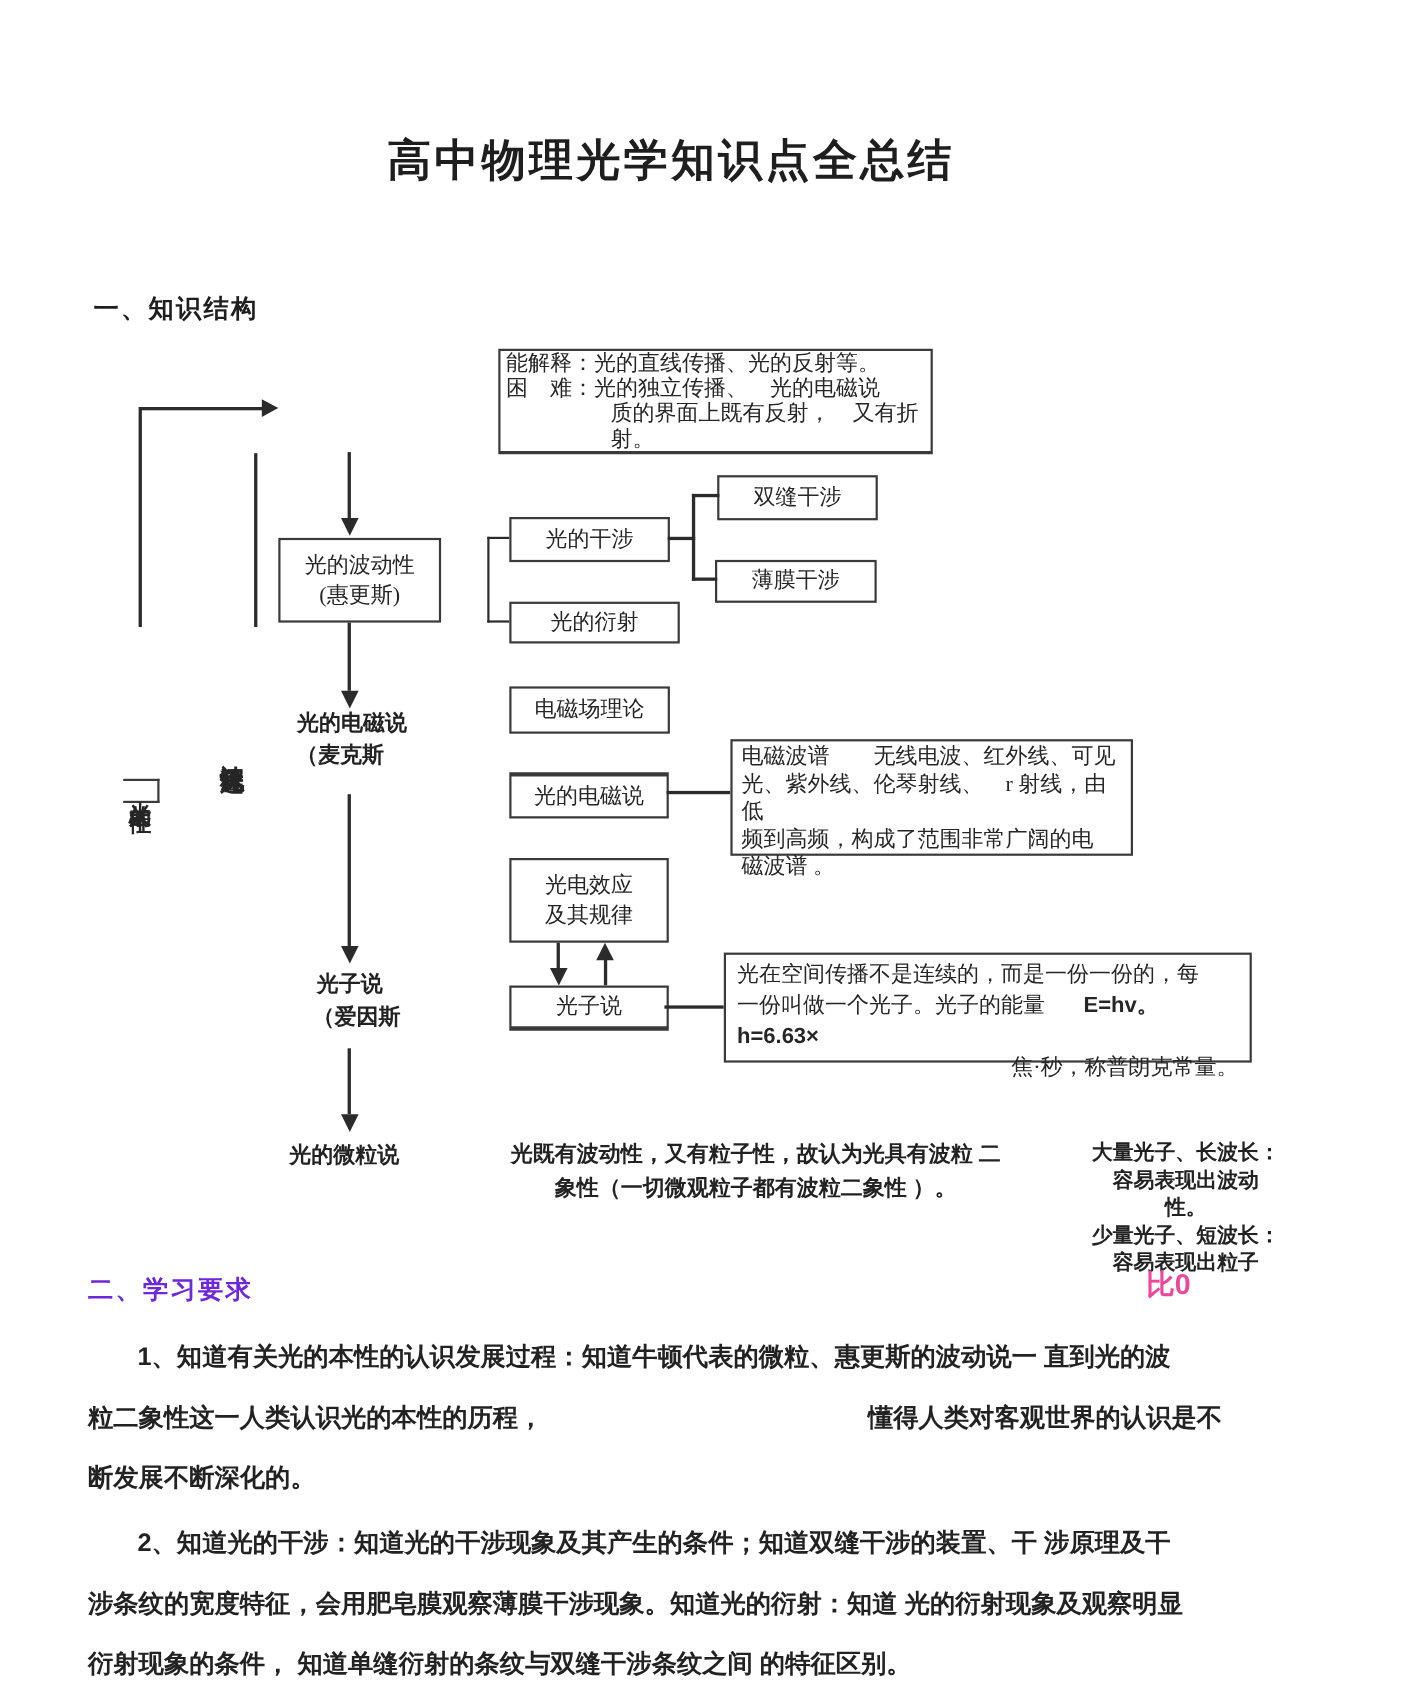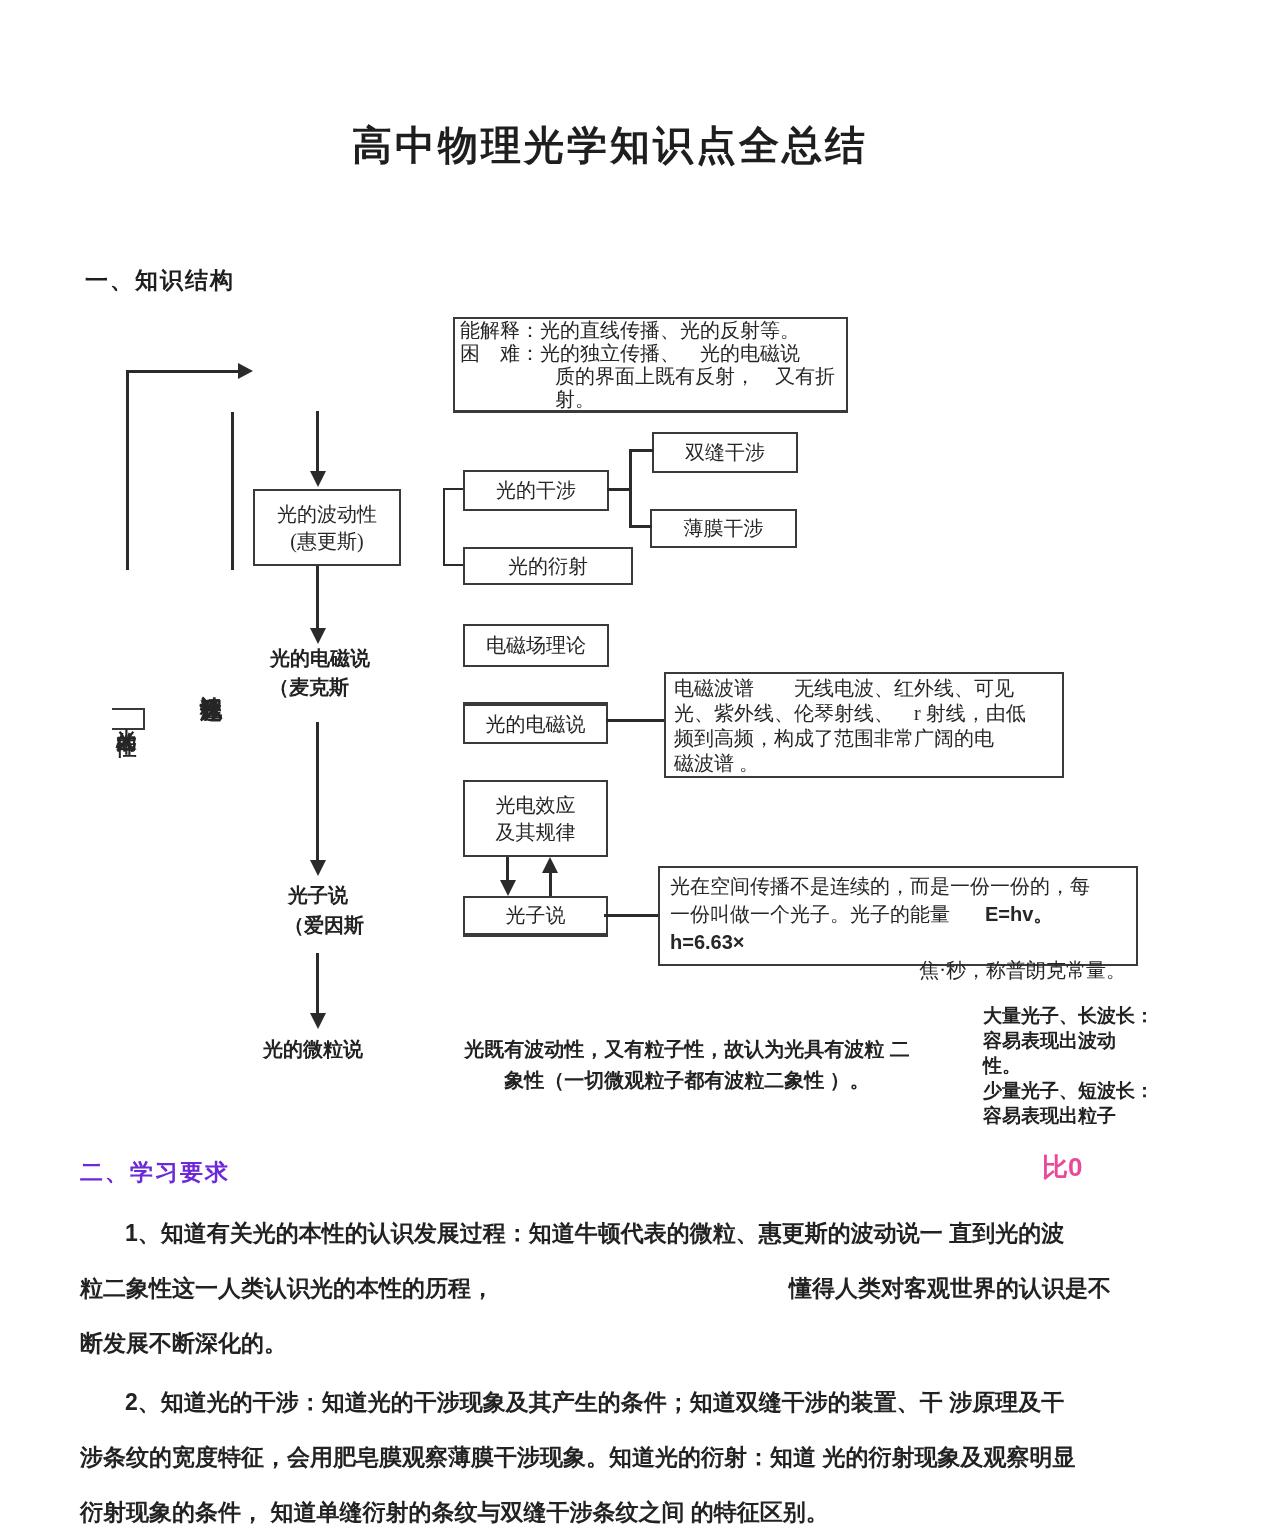--- a/index.html
+++ b/index.html
@@ -75,21 +75,21 @@
 
     <div class="fbox" style="left:652px; top:132px; width:146px; height:41px;">
       <div>双缝干涉</div>
     </div>
     <div class="fbox" style="left:463px; top:170px; width:146px; height:41px;">
       <div>光的干涉</div>
     </div>
     <div class="fbox" style="left:650px; top:209px; width:147px; height:39px;">
       <div>薄膜干涉</div>
     </div>
-    <div class="fbox" style="left:463px; top:247px; width:170px; height:38px;text-align:right;">
+    <div class="fbox" style="left:463px; top:247px; width:155px; height:38px;text-align:right;">
       <div>光的衍射</div>
     </div>
 
     <div class="sline" style="left:443px; top:188px; width:2px; height:78px;"></div>
     <div class="sline" style="left:443px; top:188px; width:20px; height:2px;"></div>
     <div class="sline" style="left:443px; top:264px; width:20px; height:2px;"></div>
 
     <div class="sline" style="left:607px; top:188px; width:25px; height:3px;"></div>
     <div class="sline" style="left:629px; top:149px; width:3px; height:79px;"></div>
     <div class="sline" style="left:629px; top:149px; width:25px; height:3px;"></div>
@@ -110,21 +110,21 @@
     <div class="fbox" style="left:463px; top:324px; width:146px; height:43px;">
       <div>电磁场理论</div>
     </div>
 
     <div class="fbox" style="left:463px; top:402px; width:145px; height:42px; border-top-width:4px;">
       <div>光的电磁说</div>
     </div>
 
     <div class="sline" style="left:606px; top:419px; width:58px; height:3px;"></div>
 
-    <div class="tbox" style="left:664px; top:372px; width:400px; height:106px; line-height:25px; padding:2px 8px;">
+    <div class="tbox" style="left:664px; top:372px; width:366px; height:106px; line-height:25px; padding:2px 8px;">
       <div>电磁波谱　　无线电波、红外线、可见</div>
       <div>光、紫外线、伦琴射线、　r 射线，由低</div>
       <div>频到高频，构成了范围非常广阔的电</div>
       <div>磁波谱 。</div>
     </div>
 
     <div class="fbox" style="left:463px; top:480px; width:145px; height:77px;">
       <div>光电效应</div>
       <div>及其规律</div>
     </div>
@@ -159,21 +159,21 @@
     <div class="sline" style="left:316px; top:653px; width:3px; height:60px;"></div>
     <div class="arr-down" style="left:310px; top:713px;"></div>
 
     <div class="blabel" style="left:263px; top:736px;">光的微粒说</div>
 
     <div class="blabel" style="left:448px; top:734px; width:478px; text-align:center; line-height:31px;">
       <div>光既有波动性，又有粒子性，故认为光具有波粒 二</div>
       <div>象性（一切微观粒子都有波粒二象性 ）。</div>
     </div>
 
-    <div class="blabel" style="left:983px; top:703px; width:190px; font-size:19px; line-height:25px;">
+    <div class="blabel" style="left:983px; top:736px; width:190px; text-align:center; font-size:19px; line-height:25px;">
       <div>大量光子、长波长：</div>
       <div>容易表现出波动</div>
       <div>性。</div>
       <div>少量光子、短波长：</div>
       <div>容易表现出粒子</div>
     </div>
   </div>
 
   <div class="abs" style="left:80px; top:1157px; font-size:23px; font-weight:700; letter-spacing:2px; color:#6d28d9;">二、学习要求</div>
   <div class="abs" style="left:1042px; top:1150px; font-size:26px; font-weight:700; color:#ec4899;">比0</div>

